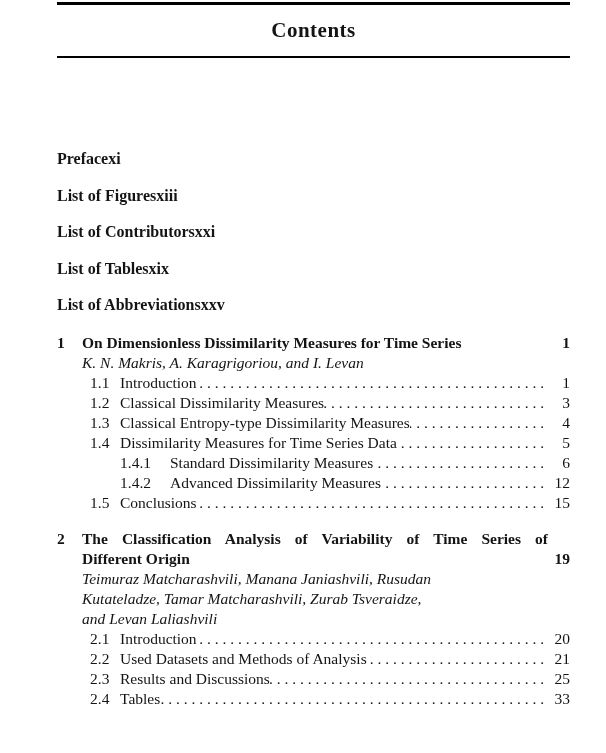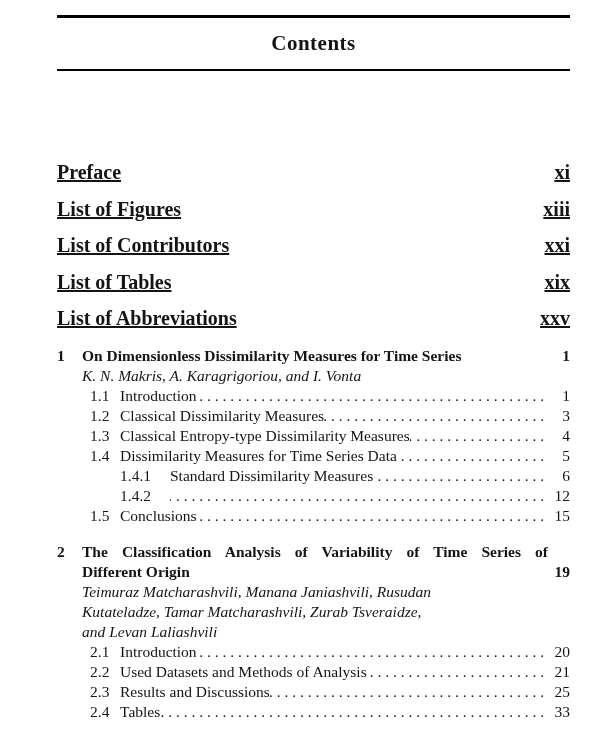--- a/index.html
+++ b/index.html
@@ -2,37 +2,36 @@
 <html><head>
 <meta charset="utf-8">
 <style>
   * { box-sizing: border-box; margin: 0; padding: 0; }
   html, body { background: #ffffff; }
   body {
     width: 606px; height: 753px; overflow: hidden;
     font-family: "Liberation Serif", serif;
     color: #141414;
   }
-  .page { padding: 15px 36px 0 57px; width: 606px; height: 749px; }
+  .page { padding: 2px 36px 0 57px; width: 606px; height: 749px; }
 
   .rule { border: 0; background: #000; }
   .rule-top { height: 3px; }
   .rule-bottom { height: 2px; }
 
   .title {
     text-align: center; font-size: 21px; line-height: 26px;
     font-weight: bold; padding: 12px 0 13px; letter-spacing: 0.5px;
   }
 
   .front-matter { margin-top: 92px; }
   .fm-row {
-    display: flex; justify-content: space-between;
-    font-weight: bold; font-size: 20px; line-height: 18px;
+    display: flex; justify-content: flex-start;
+    font-weight: bold; font-size: 16px; line-height: 18px;
     margin-bottom: 18.5px;
-    text-decoration: underline;
   }
 
   .chapters { margin-top: 0; font-size: 15.5px; }
   .chapter + .chapter { margin-top: 16px; }
 
   .ch-head { display: flex; font-weight: bold; line-height: 20px; }
   .ch-num { flex: none; width: 25px; }
   .ch-title { flex: 1 1 auto; }
   .tl { display: block; }
   .tl.just { text-align: justify; text-align-last: justify; }
@@ -86,21 +85,21 @@
   <div class="chapters" id="chapters">
       <section class="chapter">
         <div class="ch-head">
           <span class="ch-num">1</span>
           <span class="ch-title">
             <span class="tl">On Dimensionless Dissimilarity Measures for Time Series</span>
           </span>
           <span class="pg">1</span>
         </div>
         <div class="authors">
-          <div class="author-line">K. N. Makris, A. Karagrigoriou, and I. Vonta</div>
+          <div class="author-line">K. N. Makris, A. Karagrigoriou, and I. Levan</div>
         </div>
         <div class="sec l1">
           <span class="sec-num">1.1</span>
           <span class="sec-title">Introduction</span>
           <span class="dots">. . . . . . . . . . . . . . . . . . . . . . . . . . . . . . . . . . . . . . . . . . . . . . . . . . . . . . . . . . . . </span>
           <span class="pg">1</span>
         </div>
         <div class="sec l1">
           <span class="sec-num">1.2</span>
           <span class="sec-title">Classical Dissimilarity Measures</span>
@@ -120,20 +119,21 @@
           <span class="pg">5</span>
         </div>
         <div class="sec l2">
           <span class="sec-num">1.4.1</span>
           <span class="sec-title">Standard Dissimilarity Measures</span>
           <span class="dots">. . . . . . . . . . . . . . . . . . . . . . . . . . . . . . . . . . . . . . . . . . . . . . . . . . . . . . . . . . . . </span>
           <span class="pg">6</span>
         </div>
         <div class="sec l2">
           <span class="sec-num">1.4.2</span>
+          <span class="sec-title">Advanced Dissimilarity Measures</span>
           <span class="dots">. . . . . . . . . . . . . . . . . . . . . . . . . . . . . . . . . . . . . . . . . . . . . . . . . . . . . . . . . . . . </span>
           <span class="pg">12</span>
         </div>
         <div class="sec l1">
           <span class="sec-num">1.5</span>
           <span class="sec-title">Conclusions</span>
           <span class="dots">. . . . . . . . . . . . . . . . . . . . . . . . . . . . . . . . . . . . . . . . . . . . . . . . . . . . . . . . . . . . </span>
           <span class="pg">15</span>
         </div>
       </section>

